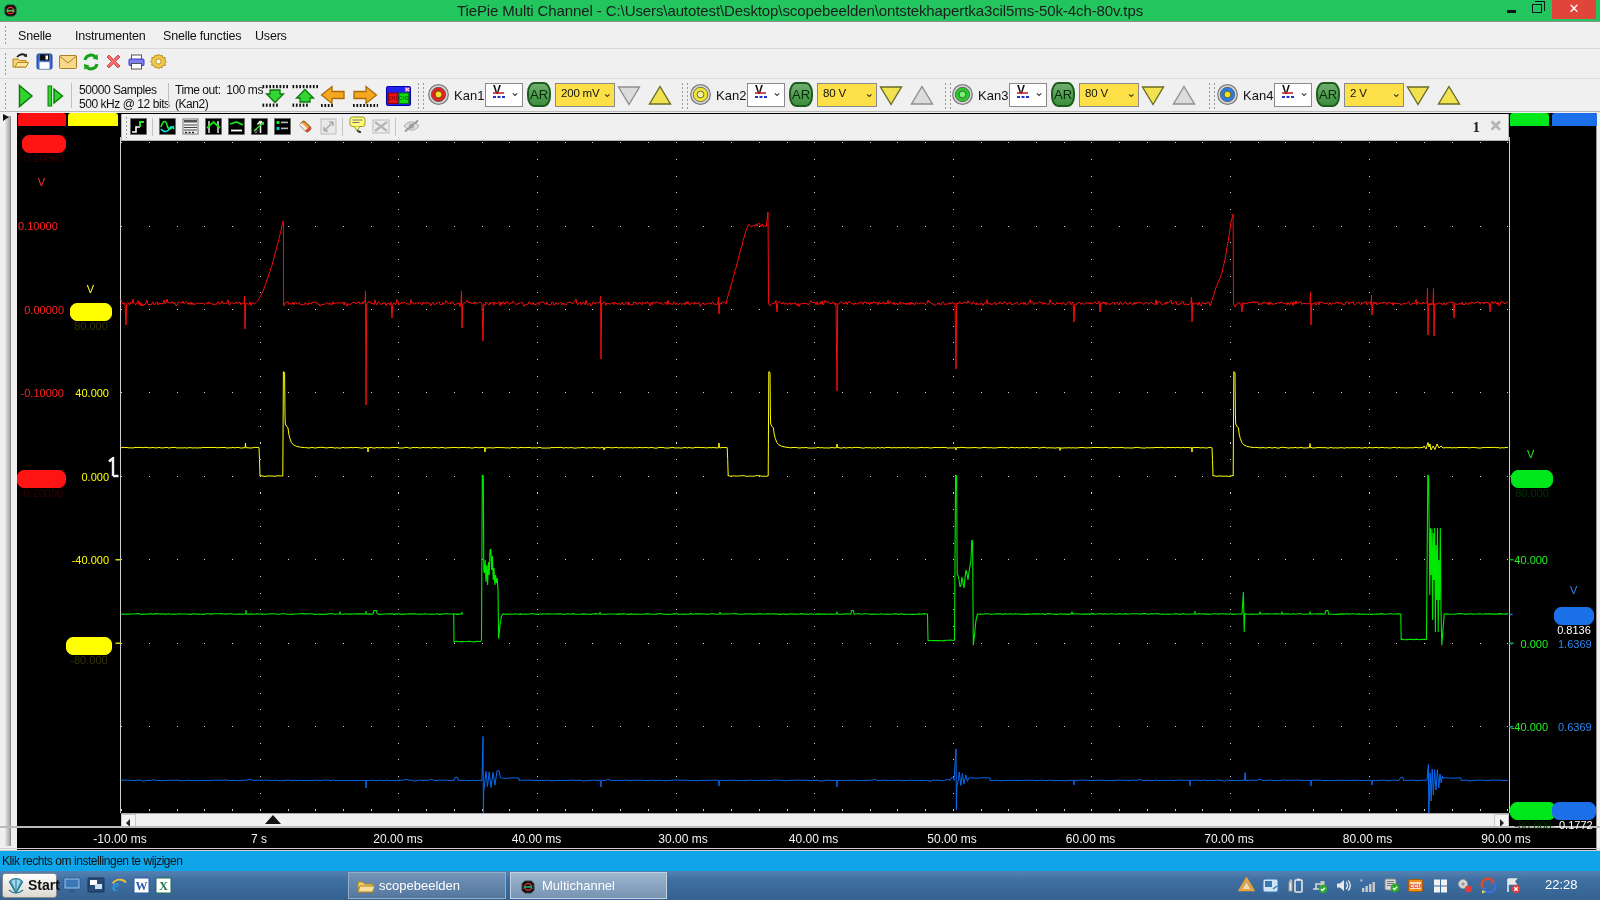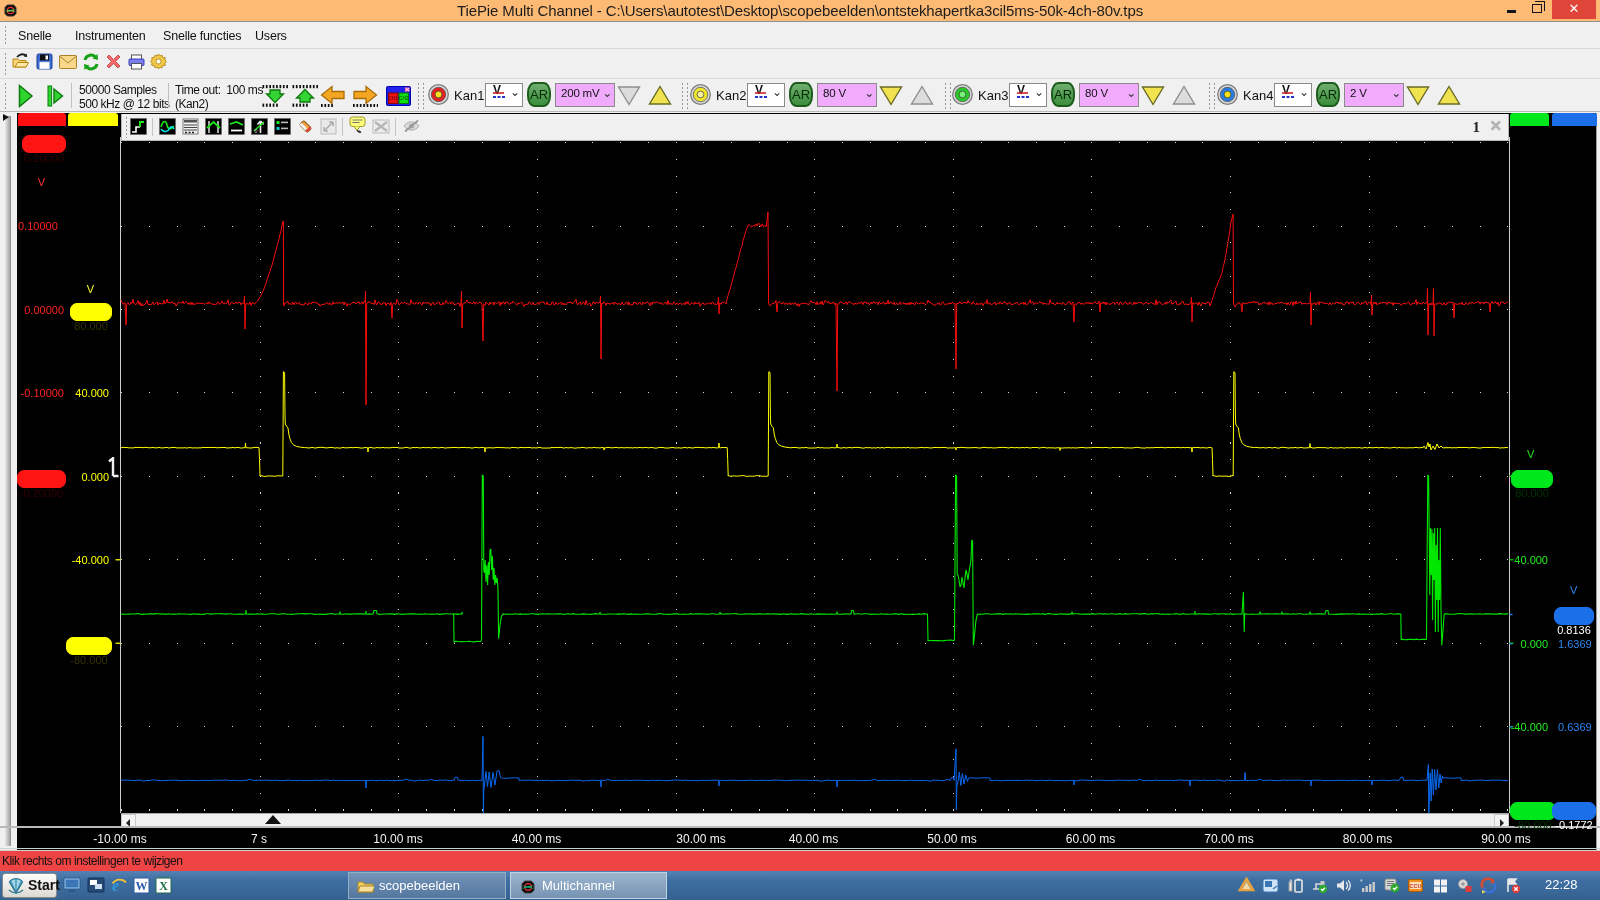--- a/index.html
+++ b/index.html
@@ -1,17 +1,17 @@
 <!DOCTYPE html>
 <html><head><meta charset="utf-8"><style>
 *{margin:0;padding:0;box-sizing:border-box}
 html,body{width:1600px;height:900px;overflow:hidden;background:#000;font-family:"Liberation Sans",sans-serif}
 #root{position:relative;width:1600px;height:900px;background:#f0f0f0}
 
-#title{position:absolute;left:0;top:0;width:1600px;height:22px;background:#fdba74;border-bottom:1px solid #8e9092}
+#title{position:absolute;left:0;top:0;width:1600px;height:22px;background:#22c55e;border-bottom:1px solid #8e9092}
 #title .txt{position:absolute;left:0;right:0;top:2px;text-align:center;font-size:15px;letter-spacing:-0.1px;color:#1c1c1c}
 #appico{position:absolute;left:3px;top:3px}
 #minb{position:absolute;left:1507px;top:10px;width:9px;height:3px;background:#14141c}
 #maxb{position:absolute;left:1532px;top:4px;width:10px;height:9px;border:1.6px solid #14141c;background:transparent}
 #maxb:before{content:"";position:absolute;left:1.5px;top:-4.5px;width:9px;height:9px;border:1.6px solid #14141c;border-left:none;border-bottom:none}
 #closeb{position:absolute;left:1552px;top:0;width:44px;height:19px;background:#e0453a}
 #closeb span{position:absolute;left:0;right:0;top:1px;text-align:center;color:#fff;font-size:13px}
 
 #menu{position:absolute;left:0;top:23px;width:1600px;height:26px;background:#f0f0f0;border-bottom:1px solid #d8d8d8}
 .mi{position:absolute;top:6px;font-size:12.5px;letter-spacing:-0.2px;color:#111}
@@ -22,21 +22,21 @@
 .grip{position:absolute;top:2px;bottom:2px;width:3px;background-image:radial-gradient(circle,#9a9a9a 1px,transparent 1.1px);background-size:3px 4px}
 .vsep{position:absolute;top:3px;bottom:3px;width:1px;background:#c0c0c0}
 .t2txt{position:absolute;font-size:12px;color:#111;line-height:14px;letter-spacing:-0.45px}
 
 .kgrp{position:absolute;top:1px;width:262px;height:30px}
 .klbl{position:absolute;left:39px;top:7px;font-size:13px;color:#111}
 .kcoup{position:absolute;left:70px;top:2px;width:38px;height:24px;background:#fff;border:1px solid #8a8a8a}
 .kcoup .vg{position:absolute;left:7px;top:-1px;font-size:12px;font-weight:bold;color:#111}
 .kcoup .chev{position:absolute;right:2px;top:1px;font-size:12px;color:#333}
 .kar{position:absolute;left:112px;top:1px;width:24px;height:25px;background:linear-gradient(180deg,#6fae6f,#3c8e3c);border:2px solid #1d5c1d;border-radius:7px/11px;color:#042c04;font-size:13px;text-align:center;line-height:21px}
-.krange{position:absolute;left:140px;top:2px;width:60px;height:24px;background:#f0abfc;border:1px solid #8a8a8a;font-size:11.5px;letter-spacing:-0.2px;color:#111}
+.krange{position:absolute;left:140px;top:2px;width:60px;height:24px;background:#fde047;border:1px solid #8a8a8a;font-size:11.5px;letter-spacing:-0.2px;color:#111}
 .krange span{position:absolute;left:5px;top:3px}
 .krange .chev2{left:auto;right:2px;top:2px;font-size:12px;color:#333}
 
 #scope{position:absolute;left:0;top:113px;width:1600px;height:737px;background:#000}
 #lstrip{position:absolute;left:0;top:0;width:17px;height:737px;background:#f0f0f0}
 #lslider{position:absolute;left:5px;top:3px;width:6px;height:730px;background:linear-gradient(90deg,#e8e8e8,#a5a5a5);border-right:1px solid #909090}
 #lflag{position:absolute;left:3px;top:0;width:0;height:0;border-left:6px solid #111;border-top:3px solid transparent;border-bottom:4px solid transparent;margin-top:1px}
 .hdr{position:absolute;top:0;height:13px;border-radius:3px 3px 0 0}
 #stb{position:absolute;left:121px;top:1px;width:1388px;height:27px;background:#f0f0f0;border:1px solid #b5b5b5;border-top:none}
 .sic{position:absolute;top:4px}
@@ -44,21 +44,21 @@
 #tab1{position:absolute;right:28px;top:5px;font-family:"Liberation Serif",serif;font-weight:bold;font-size:15px;color:#222}
 #tabx{position:absolute;right:6px;top:3px;font-size:15px;color:#b5b5b5;font-weight:bold;text-shadow:0 0 1px #909090}
 #hscroll{position:absolute;left:121px;top:700px;width:1388px;height:15px;background:#f0f0f0;border-top:1px solid #a9a9a9}
 .sbtn{position:absolute;top:0;width:15px;height:14px;background:#f4f4f4;border:1px solid #c8c8c8}
 #trigtri{position:absolute;left:265px;top:702px;width:0;height:0;border-left:8px solid transparent;border-right:8px solid transparent;border-bottom:9px solid #111}
 #timerow{position:absolute;left:17px;top:716px;width:1578px;height:19px;background:#000}
 .tml{position:absolute;top:3px;width:80px;text-align:center;color:#f2f2f2;font-size:12px}
 .axl{position:absolute;font-size:11px;letter-spacing:0}
 .axh{position:absolute;font-size:11px;letter-spacing:0;border-radius:7px;border:1px solid;text-align:center;padding-top:16px;height:15px}
 
-#status{position:absolute;left:0;top:850px;width:1600px;height:21px;background:#ef4444;border-top:1px solid #d0d0d0;font-size:12px;letter-spacing:-0.45px;color:#111;padding:3px 0 0 2px}
+#status{position:absolute;left:0;top:850px;width:1600px;height:21px;background:#0ea5e9;border-top:1px solid #d0d0d0;font-size:12px;letter-spacing:-0.45px;color:#111;padding:3px 0 0 2px}
 #taskbar{position:absolute;left:0;top:871px;width:1600px;height:29px;background:linear-gradient(180deg,#5582b2 0%,#3f6fa3 30%,#35618f 100%)}
 #startbtn{position:absolute;left:2px;top:2px;width:55px;height:25px;background:linear-gradient(180deg,#fdfdfb,#dcd9d2);border:1px solid #8a8a8a;border-radius:3px}
 #startbtn .s{position:absolute;left:25px;top:3px;font-size:14px;font-weight:bold;color:#111}
 .ql{position:absolute;top:6px}
 .tbtn{position:absolute;top:1px;height:27px;border:1px solid #93aec7;background:linear-gradient(180deg,#7494b8,#54779f);color:#fff;font-size:13px}
 .tri{position:absolute;top:6px}
 #clock{position:absolute;left:1545px;top:6px;color:#fff;font-size:13px}
 </style></head>
 <body>
 <div id="root">
@@ -428,23 +428,23 @@
       <div class="sbtn" style="right:0"><svg width="13" height="12">
             <path d="M5 2 L9 6 L5 10 Z" fill="#222"></path>
           </svg></div>
     </div>
     <div id="trigtri"></div>
     <div style="position:absolute;left:0;top:713px;width:1600px;height:2px;background:#b9b9b9"></div>
     <div style="position:absolute;left:0;top:735px;width:1600px;height:1px;background:#cfcfcf"></div>
     <div id="timerow">
         <div class="tml" style="left:63px">-10.00 ms</div>
         <div class="tml" style="left:202px">7 s</div>
-        <div class="tml" style="left:341px">10.00 ms</div>
+        <div class="tml" style="left:341px">20.00 ms</div>
         <div class="tml" style="left:479.5px">40.00 ms</div>
-        <div class="tml" style="left:644px">30.00 ms</div>
+        <div class="tml" style="left:626px">30.00 ms</div>
         <div class="tml" style="left:756.5px">40.00 ms</div>
         <div class="tml" style="left:895px">50.00 ms</div>
         <div class="tml" style="left:1033.5px">60.00 ms</div>
         <div class="tml" style="left:1172px">70.00 ms</div>
         <div class="tml" style="left:1310.5px">80.00 ms</div>
         <div class="tml" style="left:1449px">90.00 ms</div>
       </div>
     <div class="axh" style="left:22px;top:22px;width:44px;background:#ff1414;color:#300;border-color:#ff1414">0.20000</div>
       <div class="axl" style="left:15px;top:63px;width:30px;text-align:right;color:#ff3333">V</div>
       <div class="axl" style="left:18px;top:106.5px;width:46px;color:#ff2222">0.10000</div>

